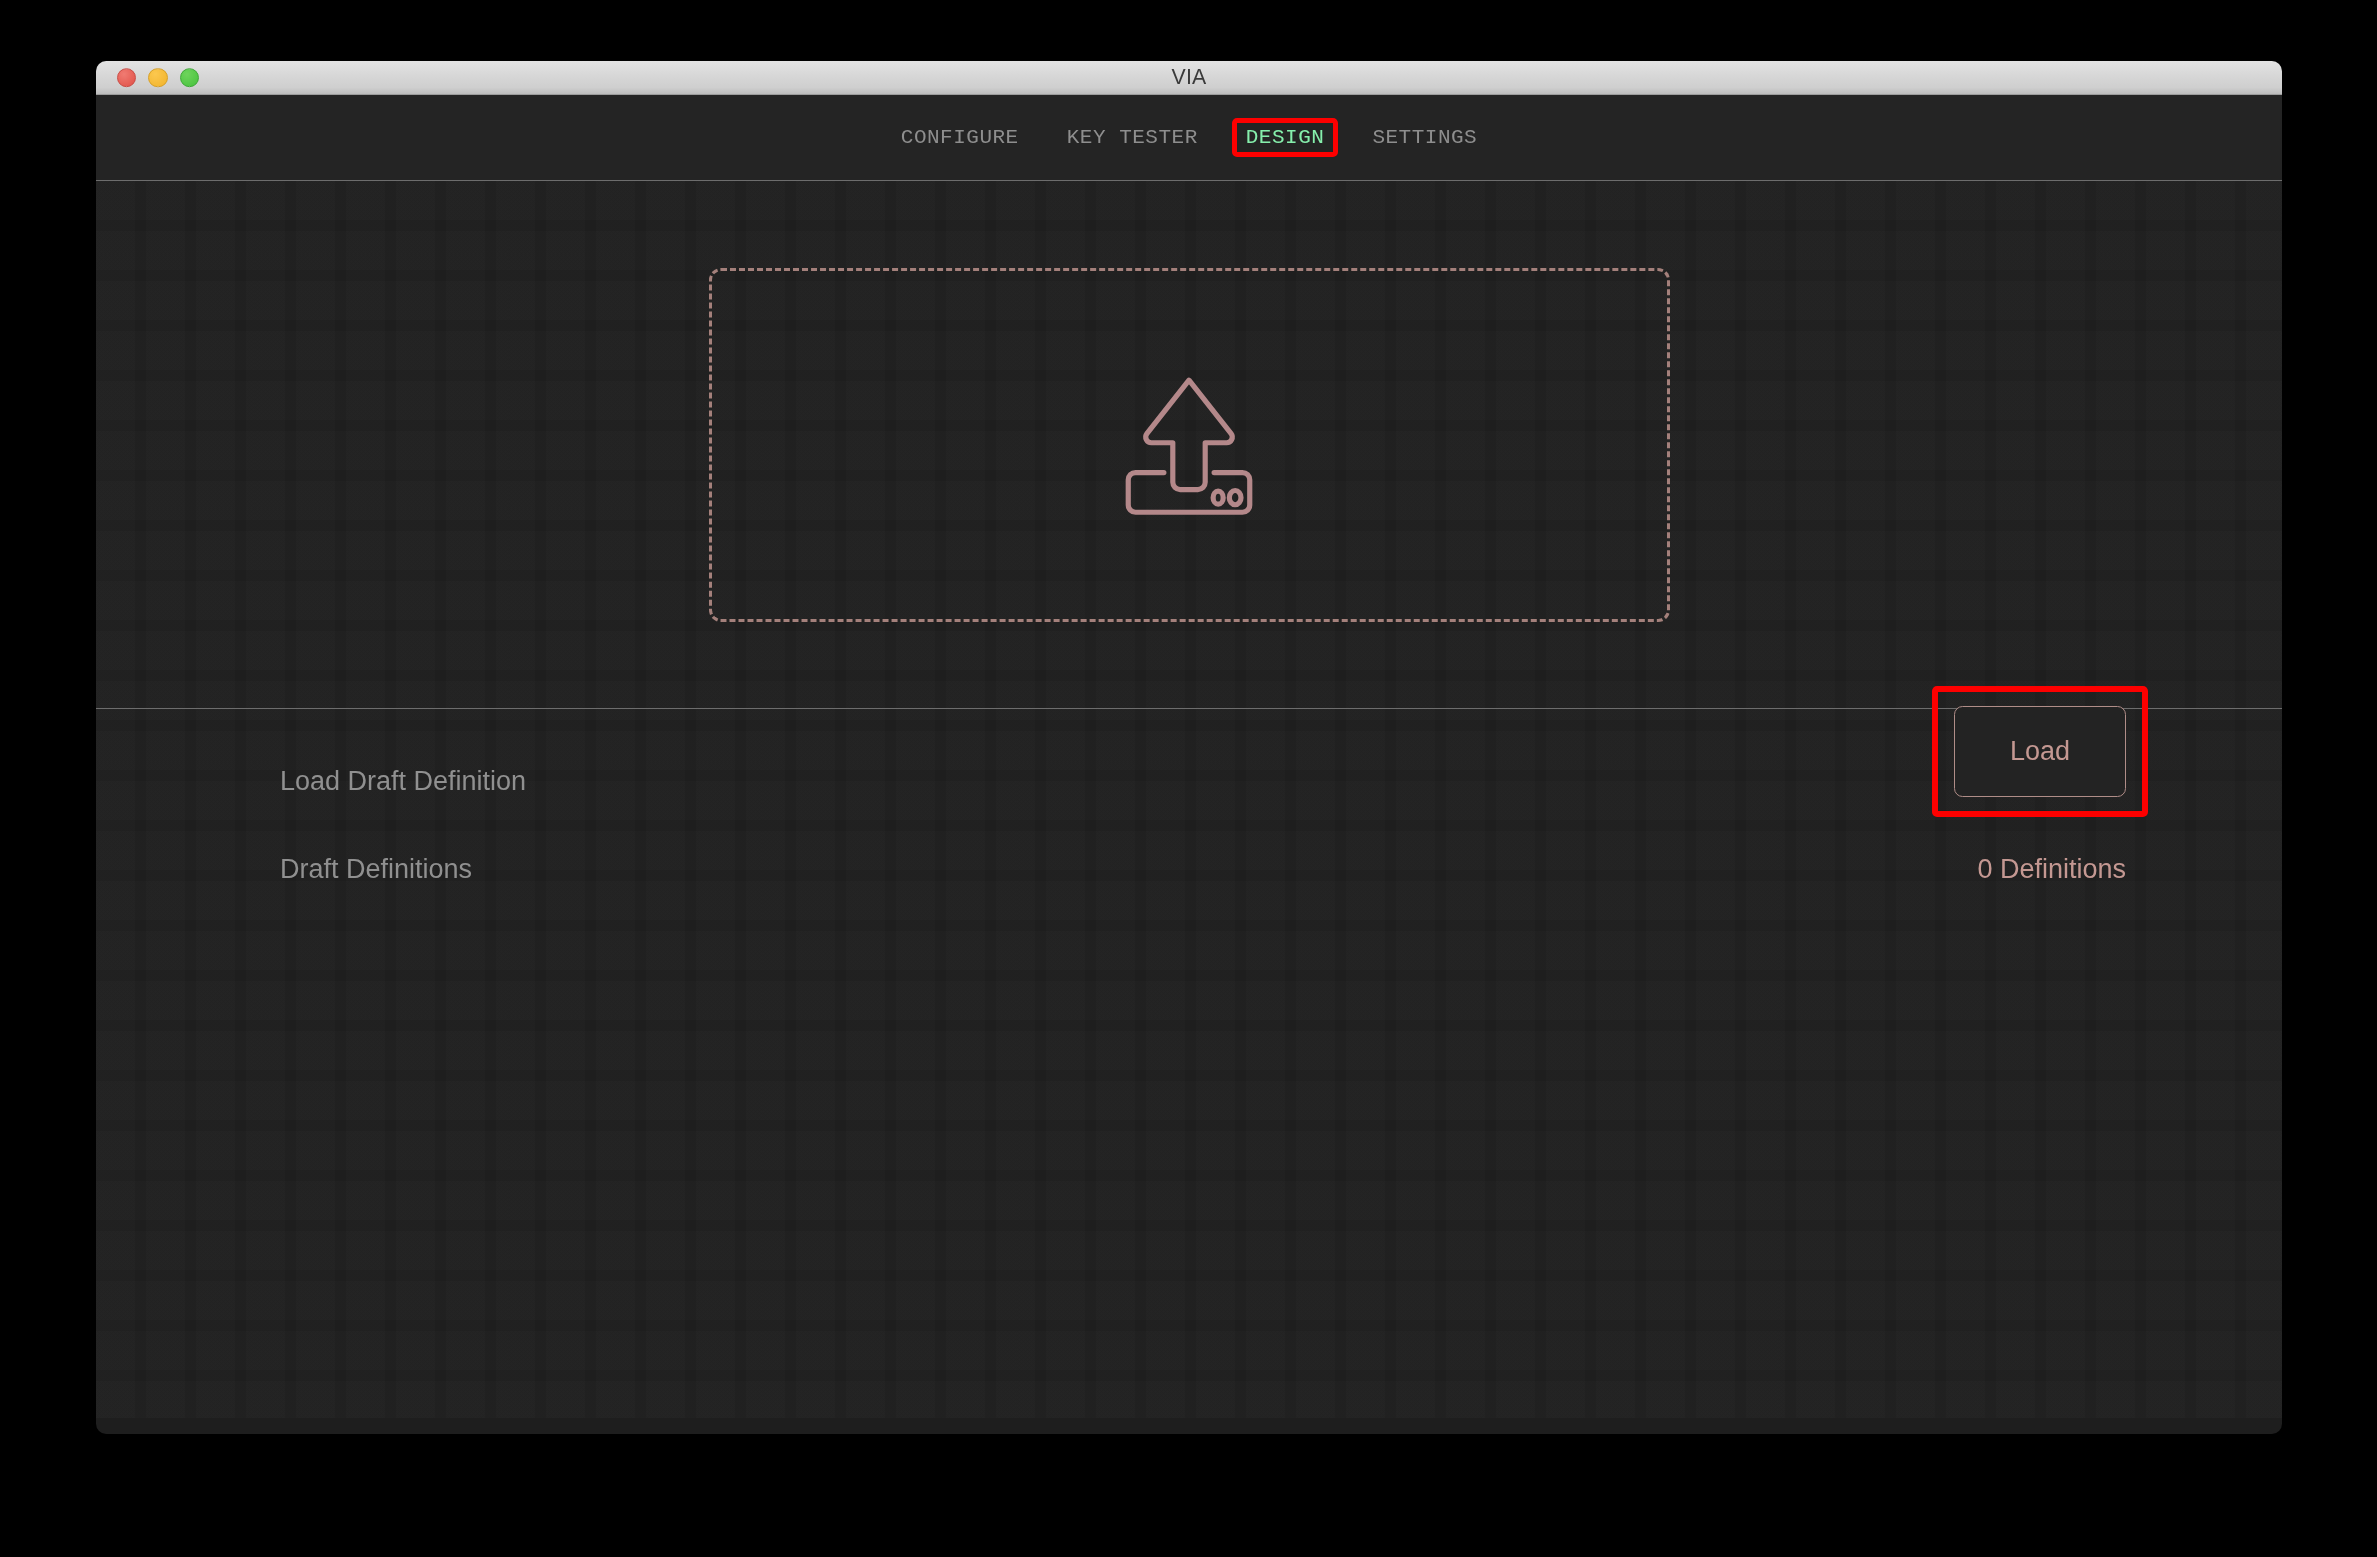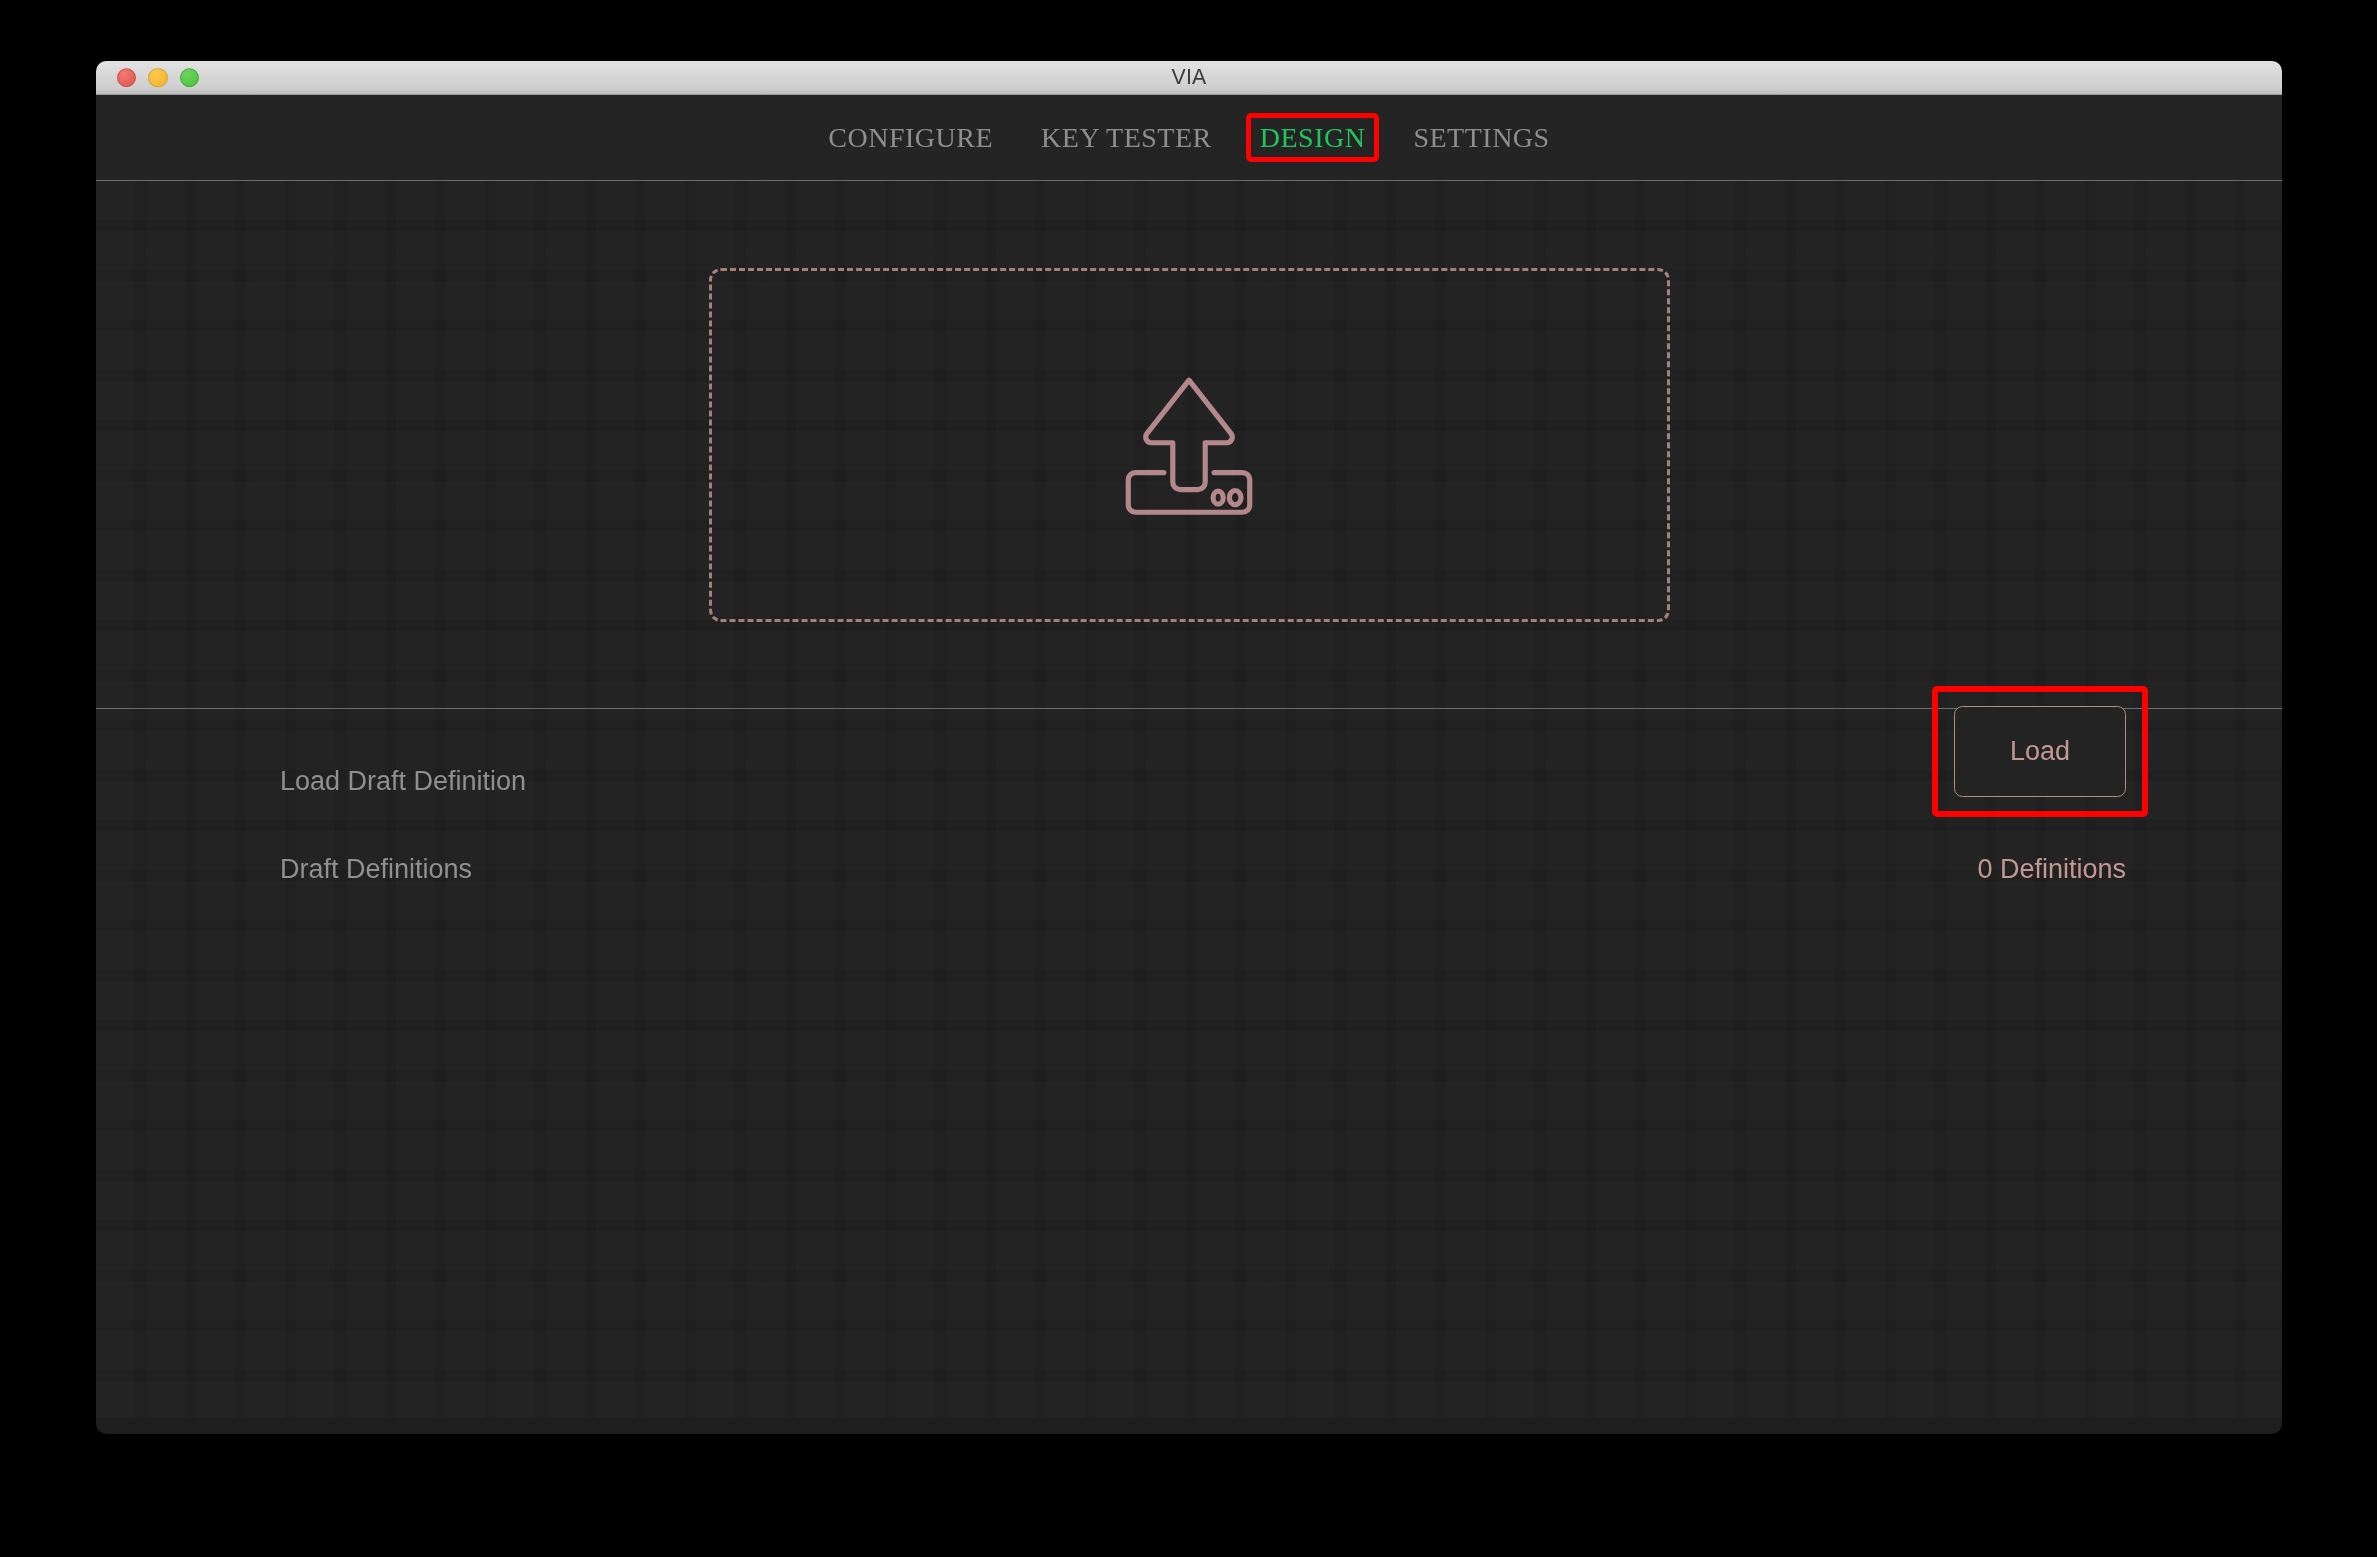--- a/index.html
+++ b/index.html
@@ -75,30 +75,30 @@
     height: 86px;
     background: #242424;
     border-bottom: 1.7px solid #6d6d6d;
     display: flex;
     align-items: center;
     justify-content: center;
     gap: 0;
   }
   .nav-tab {
     position: relative;
-    font-size: 28px;
+    font-size: 21px;
     letter-spacing: 0.5px;
     color: #8e8e8e;
     padding: 5.1px 24px;
     cursor: pointer;
-    font-family: Liberation Serif, serif;
+    font-family: Liberation Mono, monospace;
     white-space: nowrap;
   }
   .nav-tab.active {
-    color: #22c55e;
+    color: #86efac;
   }
   
   .nav-tab.highlighted::after {
     content: "";
     position: absolute;
     left: 10.2px;
     right: 10.2px;
     top: -3.4px;
     bottom: -3.4px;
     border: 5.1px solid #fe0000;

